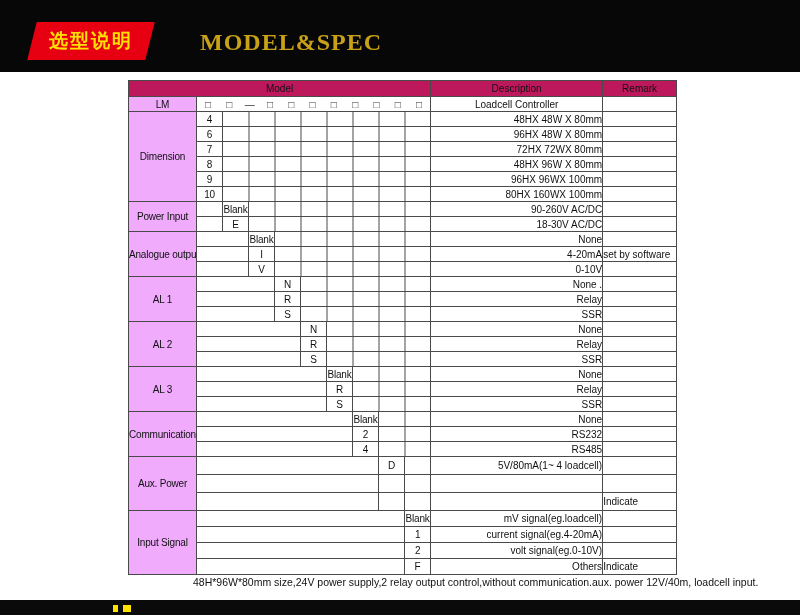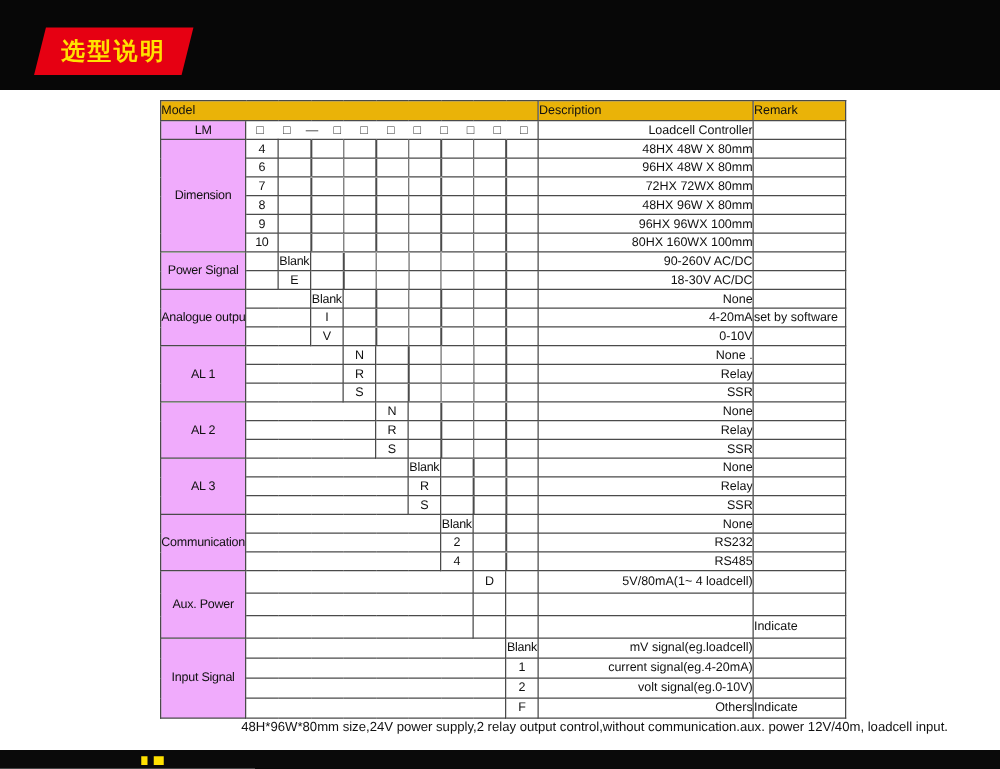--- a/index.html
+++ b/index.html
@@ -26,26 +26,26 @@
   
   table.spec{
     position:absolute;left:128px;top:80px;width:548px;
     border-collapse:collapse;table-layout:fixed;
   }
   table.spec td{
     border:1px solid #4a4a4a;padding:0;font-size:10px;color:#111;
     vertical-align:middle;white-space:nowrap;overflow:hidden;
   }
   td.sp{border:none;}
-  td.hdr{text-align:left;background:#eab308;font-size:10px;}
+  td.hdr{text-align:center;background:#be185d;font-size:10px;}
   td.lab{background:#f0abfc;text-align:center;font-size:9px;letter-spacing:-0.2px;}
   td.c{text-align:center;font-size:9px;letter-spacing:-0.2px;}
   td.grid{background:repeating-linear-gradient(to right,transparent 0,transparent 25px,#4a4a4a 25px,#4a4a4a 26px);}
   td.d{padding-left:7px;text-align:right;}
-  td.d.center{padding-left:0;}
+  td.d.center{text-align:center;padding-left:0;}
   td.r{text-align:left;font-size:9px;}
   td.boxcell{padding:0;}
   .boxes{display:flex;justify-content:space-between;align-items:center;padding:0 8px;font-size:10px;color:#333;}
   .boxes .dash{margin:0 -3px;color:#333;}
   tr.h16{height:16px;}
   tr.h15{height:15px;}
   tr.h18{height:18px;}
   
   .example{position:absolute;left:141px;top:576px;font-size:10.5px;color:#111;white-space:nowrap;}
   .example .ex2{margin-left:52px;margin-top:0px;}
@@ -54,20 +54,21 @@
   .frag{position:absolute;left:113px;top:5px;width:5px;height:7px;background:#ffe100;}
   .frag2{position:absolute;left:123px;top:5px;width:8px;height:7px;background:#ffe100;}
 </style>
 </head>
 <body>
 
 <div class="top-band">
   <div class="ribbon">
     <span class="ribbon-text">选型说明</span>
   </div>
+  <div class="band-title">MODEL&amp;SPEC</div>
 </div>
 
 <table class="spec">
   <colgroup>
     <col style="width:68px">
     <col style="width:26px">
       <col style="width:26px">
       <col style="width:26px">
     <col style="width:26px">
       <col style="width:26px">
@@ -139,21 +140,21 @@
     <td class="r"></td>
   </tr>
   <tr class="h15">
     <td class="c">10</td>
     <td class="grid" colspan="8"></td>
     <td class="d">80HX 160WX 100mm</td>
     <td class="r"></td>
   </tr>
 
   <tr class="h15">
-    <td class="lab" rowspan="2">Power Signal</td>
+    <td class="lab" rowspan="2">Power Input</td>
     <td class="sp"></td>
     <td class="c">Blank</td>
     <td class="grid" colspan="7"></td>
     <td class="d">90-260V AC/DC</td>
     <td class="r"></td>
   </tr>
   <tr class="h15">
     <td class="sp"></td>
     <td class="c">E</td>
     <td class="grid" colspan="7"></td>

